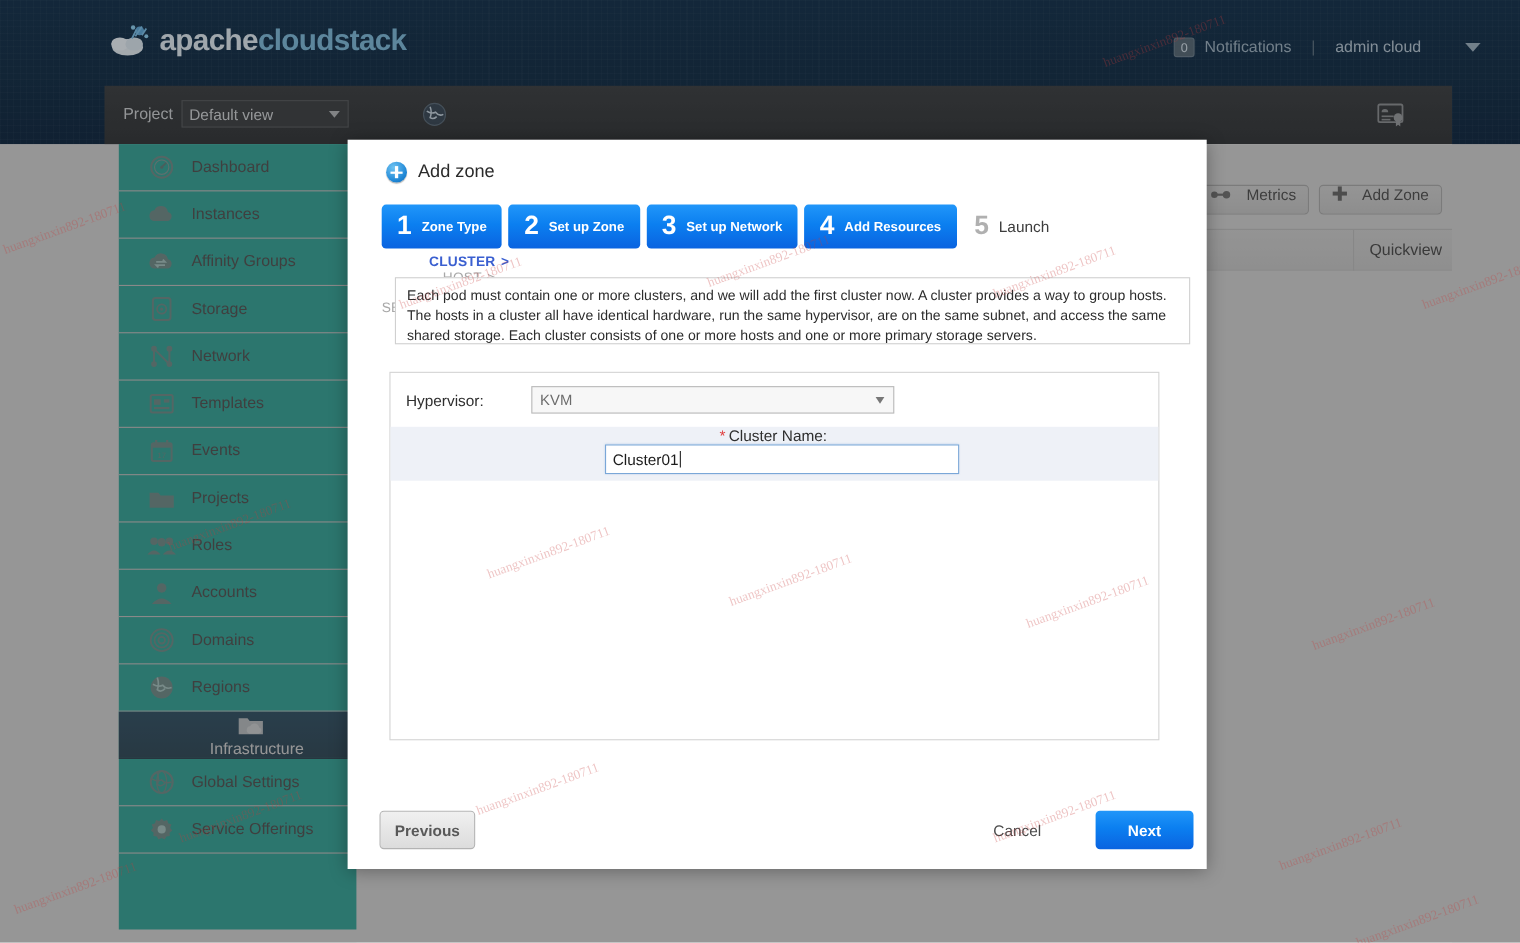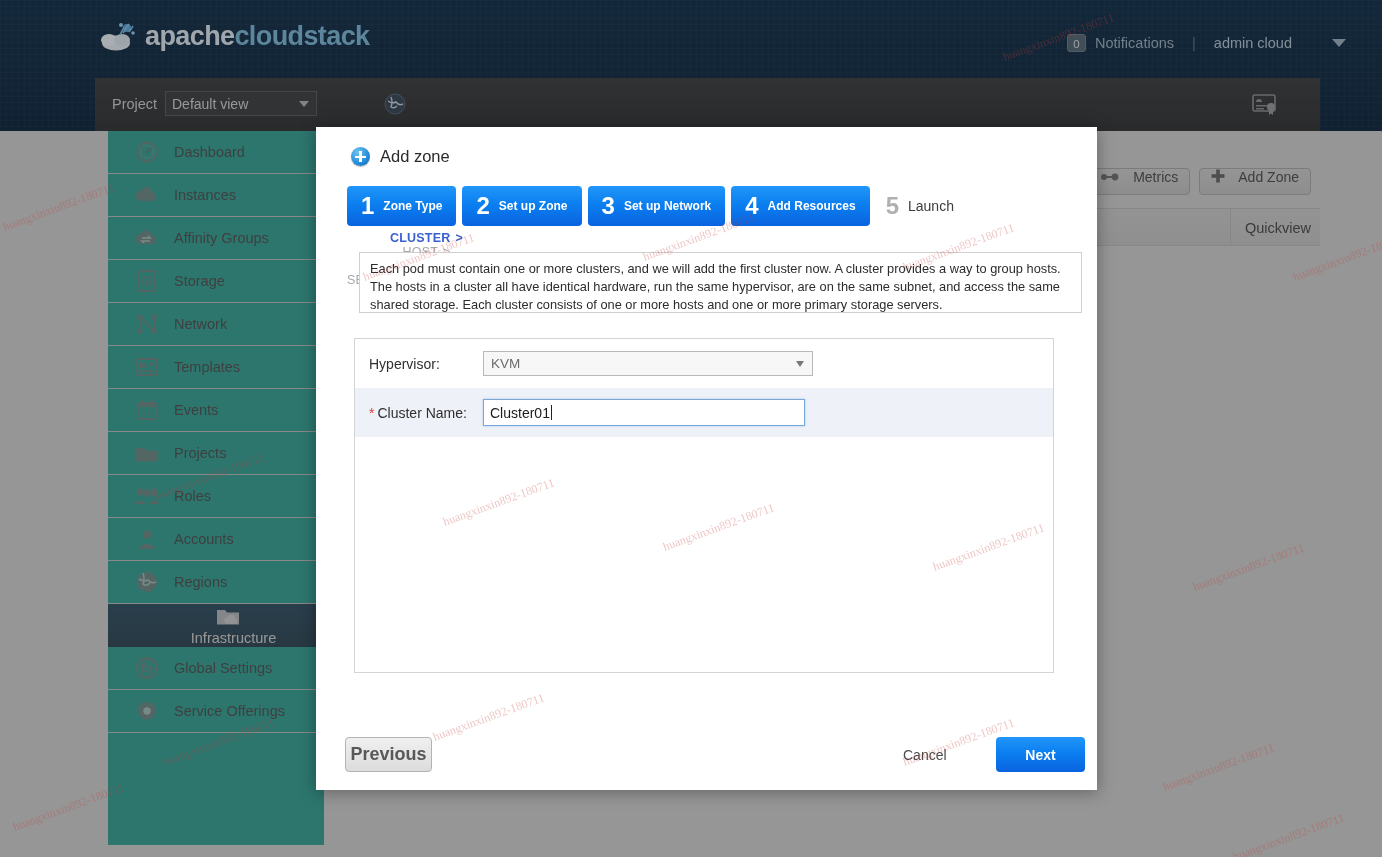--- a/index.html
+++ b/index.html
@@ -191,21 +191,21 @@
     position: absolute; left: 347px; top: 252px; width: 723px; height: 61px;
     border: 1px solid #d0d0d0; background: #fff;
     padding: 7px 10px; font-size: 12.8px; line-height: 1.42; color: #2c2c2c; margin-left: 12px;
   }
 
   .formpanel {
     position: absolute; left: 354px; top: 338px; width: 700px; height: 335px;
     border: 1px solid #d4d4d4; background: #fff;
   }
   .frow { display: flex; align-items: center; height: 49px; padding-left: 14px; }
-  .frow.alt { background: #eef1f7; }
+  .frow.alt { background: #eef1f7; flex-direction: column; }
   .frow .flabel {
     width: 114px; font-size: 14px; color: #2f2f2f; text-align: left;
   }
   .frow .req { color: #e04040; margin-right: 3px; }
   .fselect {
     width: 330px; height: 25px; border: 1px solid #b9b9b9;
     background: #f7f7f7; font-size: 13.5px; color: #6c6c6c;
     display: flex; align-items: center; padding: 0 7px; position: relative;
   }
   .fselect .caret {
@@ -220,21 +220,21 @@
     box-shadow: 0 0 2px rgba(110,160,215,.5);
   }
   .caretbar {
     display: inline-block; width: 1px; height: 15px; background: #222;
     margin-left: 1px;
   }
   .btn-prev {
     position: absolute; left: 345px; top: 737px;
     width: 87px; height: 35px; border: 1px solid #b3b3b3; border-radius: 4px;
     background: linear-gradient(to bottom,#f0f0f0,#dcdcdc);
-    font-size: 18px; font-weight: bold; color: #585858;
+    font-size: 14px; font-weight: bold; color: #585858;
     display: flex; align-items: center; justify-content: center;
   }
   .btn-cancel {
     position: absolute; left: 903px; top: 747px;
     font-size: 14px; color: #4a4a4a;
   }
   .btn-next {
     position: absolute; left: 996px; top: 737px;
     width: 89px; height: 35px; border-radius: 4px;
     background: linear-gradient(to bottom,#2196f9 0%,#0b7ff0 45%,#0a63e0 100%);
@@ -400,20 +400,30 @@
       <span class="lbl">Roles</span>
     </div>
     <div class="side-item">
       <span class="ico">
           <svg width="22" height="22" viewBox="0 0 22 22">
             <circle cx="11" cy="6.5" r="4.3" fill="#8b8b8b"></circle>
             <path d="M2 21 q9 -10 18 0 z" fill="#8b8b8b"></path>
           </svg>
         </span>
       <span class="lbl">Accounts</span>
+    </div>
+    <div class="side-item">
+      <span class="ico">
+          <svg width="24" height="24" viewBox="0 0 24 24">
+            <circle cx="12" cy="12" r="10" fill="none" stroke="#8b8b8b" stroke-width="1.6"></circle>
+            <circle cx="12" cy="12" r="6.5" fill="none" stroke="#8b8b8b" stroke-width="1.6"></circle>
+            <circle cx="12" cy="12" r="3" fill="none" stroke="#8b8b8b" stroke-width="1.6"></circle>
+          </svg>
+        </span>
+      <span class="lbl">Domains</span>
     </div>
     <div class="side-item">
       <span class="ico">
           <svg width="24" height="24" viewBox="0 0 24 24">
             <circle cx="12" cy="12" r="10" fill="#8b8b8b"></circle>
             <path d="M4 9 q5 3 9 1 q3 4 8 2 M8 3 q2 6 0 11 q3 3 7 -1" stroke="#f3f3f3" stroke-width="1.5" fill="none"></path>
           </svg>
         </span>
       <span class="lbl">Regions</span>
     </div>

